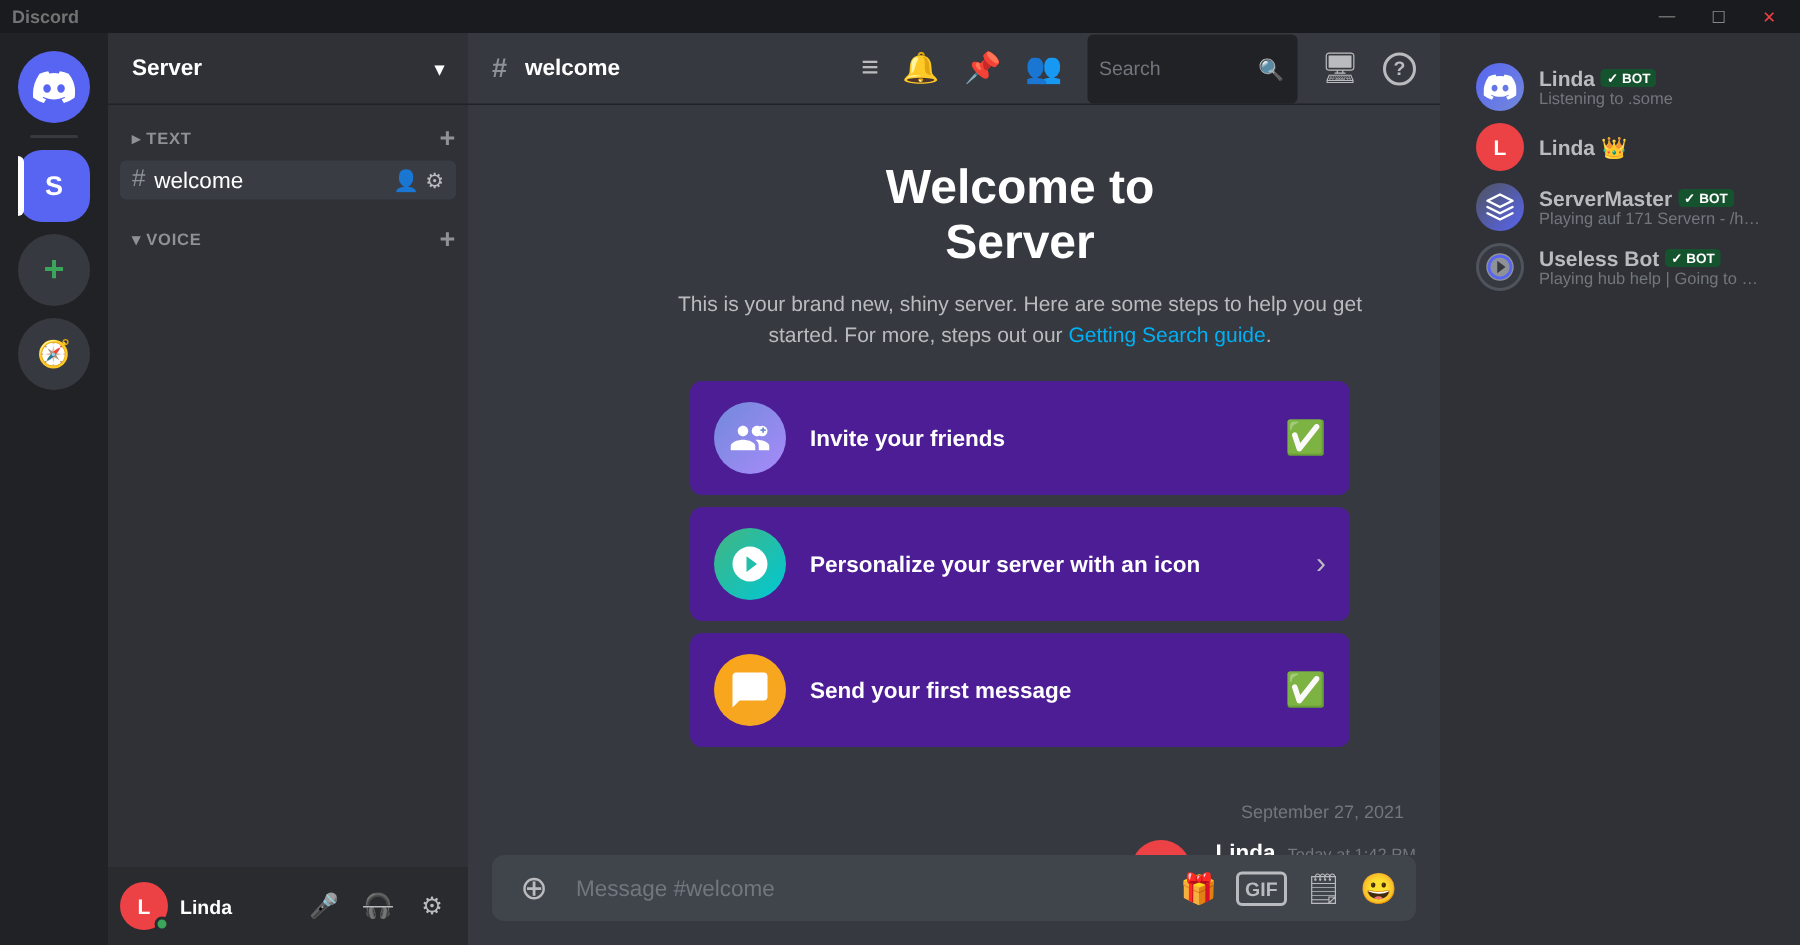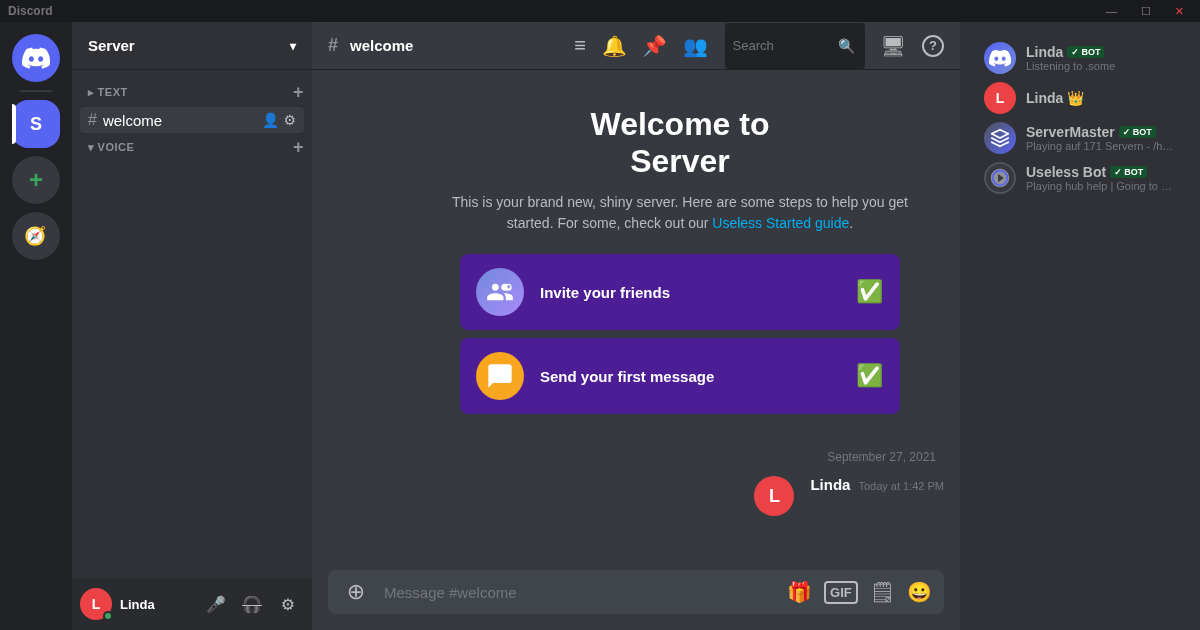--- a/index.html
+++ b/index.html
@@ -540,21 +540,21 @@
       </div>
       <div class="channel-item active">
         <span class="hash-icon">#</span>
         <span>welcome</span>
         <div class="channel-item-actions">
           <span style="font-size:14px;">👤</span>
           <span style="font-size:14px;">⚙</span>
         </div>
       </div>
 
-      <div class="channel-category" style="margin-top:0;">
+      <div class="channel-category" style="margin-top:12px;">
         <span>▾ VOICE</span>
         <span style="font-size:18px;color:#8e9297;cursor:pointer;">+</span>
       </div>
     </div>
 
     <div class="user-panel">
       <div class="user-avatar">
         <span>L</span>
         <div class="user-status-dot"></div>
       </div>
@@ -589,35 +589,44 @@
     </div>
 
     <div class="messages-area">
 
       <div class="welcome-section">
         <div class="welcome-title">
           <span>Welcome to</span><br>
           <span>Server</span>
         </div>
         <div class="welcome-desc">
-          <span>This is your brand new, shiny server. Here are some steps to help you get started. For some, check out our</span>&nbsp;<a href="#">Useless Started guide</a>.
+          <span>This is your brand new, shiny server. Here are some steps to help you get started. For more, steps out our</span>&nbsp;<a href="#">Getting Search guide</a>.
         </div>
 
         <div class="task-card">
           <div class="task-icon invite-icon" style="background: linear-gradient(135deg, #7289da, #a78bfa);">
             <svg width="28" height="28" viewBox="0 0 24 24" fill="white">
               <path d="M16 11c1.66 0 2.99-1.34 2.99-3S17.66 5 16 5c-1.66 0-3 1.34-3 3s1.34 3 3 3zm-8 0c1.66 0 2.99-1.34 2.99-3S9.66 5 8 5C6.34 5 5 6.34 5 8s1.34 3 3 3zm0 2c-2.33 0-7 1.17-7 3.5V19h14v-2.5c0-2.33-4.67-3.5-7-3.5zm8 0c-.29 0-.62.02-.97.05 1.16.84 1.97 1.97 1.97 3.45V19h6v-2.5c0-2.33-4.67-3.5-7-3.5z"></path>
               <circle cx="19" cy="8" r="3" fill="white"></circle>
               <path d="M18 7h1V6h1v1h1v1h-1v1h-1V8h-1z" fill="#7289da"></path>
             </svg>
           </div>
           <span class="task-label">Invite your friends</span>
           <span class="task-status done">✅</span>
         </div>
 
+        <div class="task-card">
+          <div class="task-icon personalize-icon" style="background: linear-gradient(135deg, #43b581, #00c8d4);">
+            <svg width="28" height="28" viewBox="0 0 24 24" fill="white">
+              <path d="M12 2C6.48 2 2 6.48 2 12s4.48 10 10 10 10-4.48 10-10S17.52 2 12 2zm-2 14.5v-9l6 4.5-6 4.5z"></path>
+            </svg>
+          </div>
+          <span class="task-label">Personalize your server with an icon</span>
+          <span class="task-status" style="font-size:20px;color:#b9bbbe;">›</span>
+        </div>
 
         <div class="task-card">
           <div class="task-icon message-icon" style="background: linear-gradient(135deg, #faa61a, #f5a623);">
             <svg width="28" height="28" viewBox="0 0 24 24" fill="white">
               <path d="M20 2H4c-1.1 0-2 .9-2 2v18l4-4h14c1.1 0 2-.9 2-2V4c0-1.1-.9-2-2-2z"></path>
             </svg>
           </div>
           <span class="task-label">Send your first message</span>
           <span class="task-status done">✅</span>
         </div>

